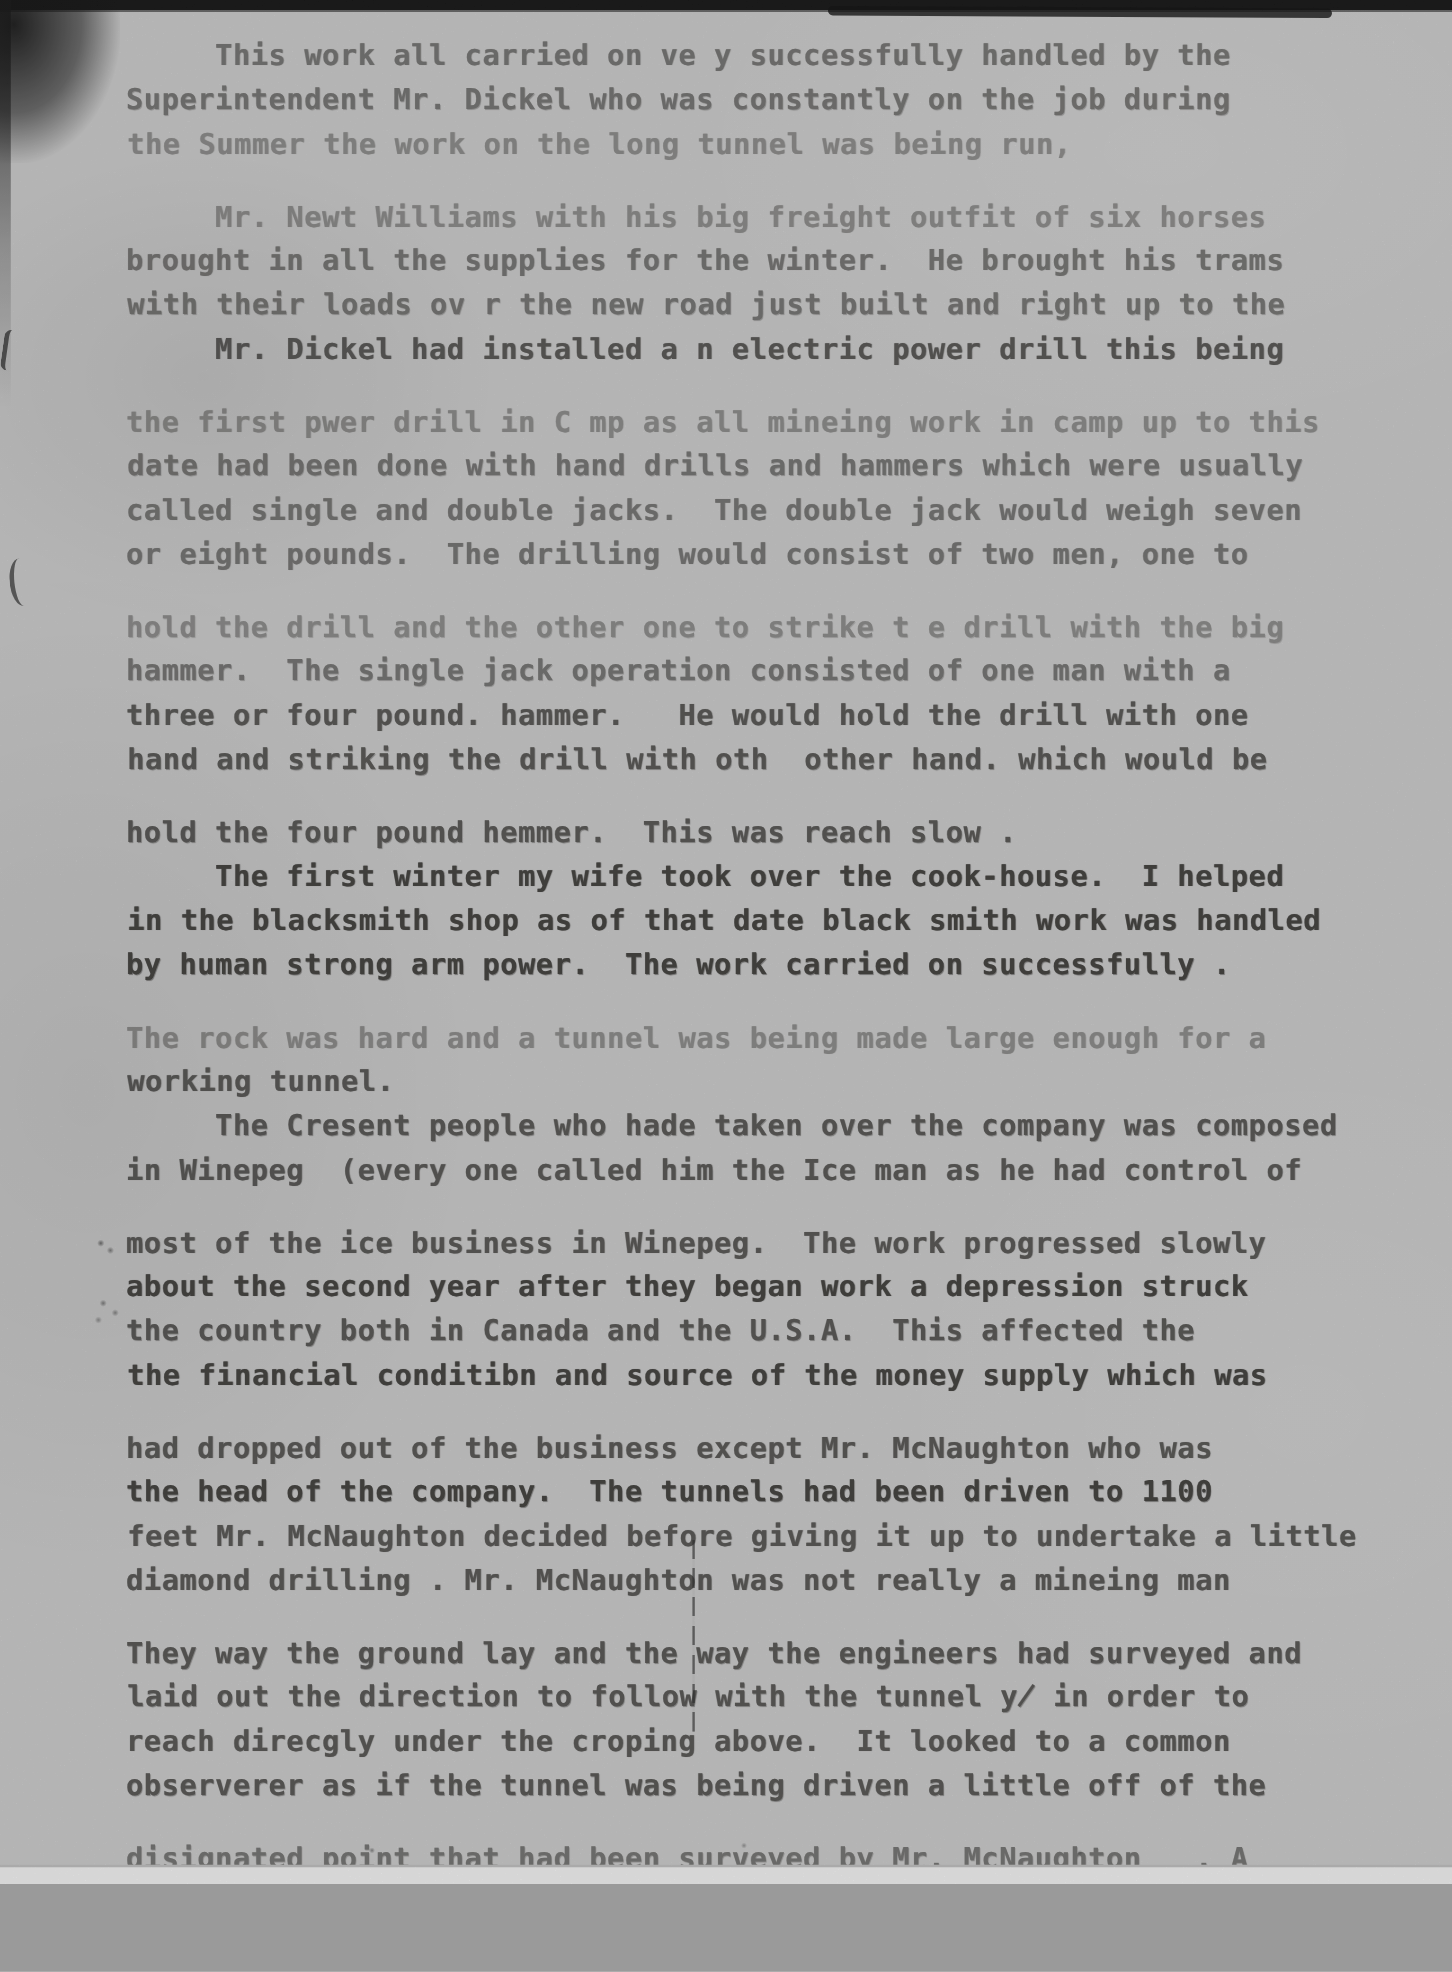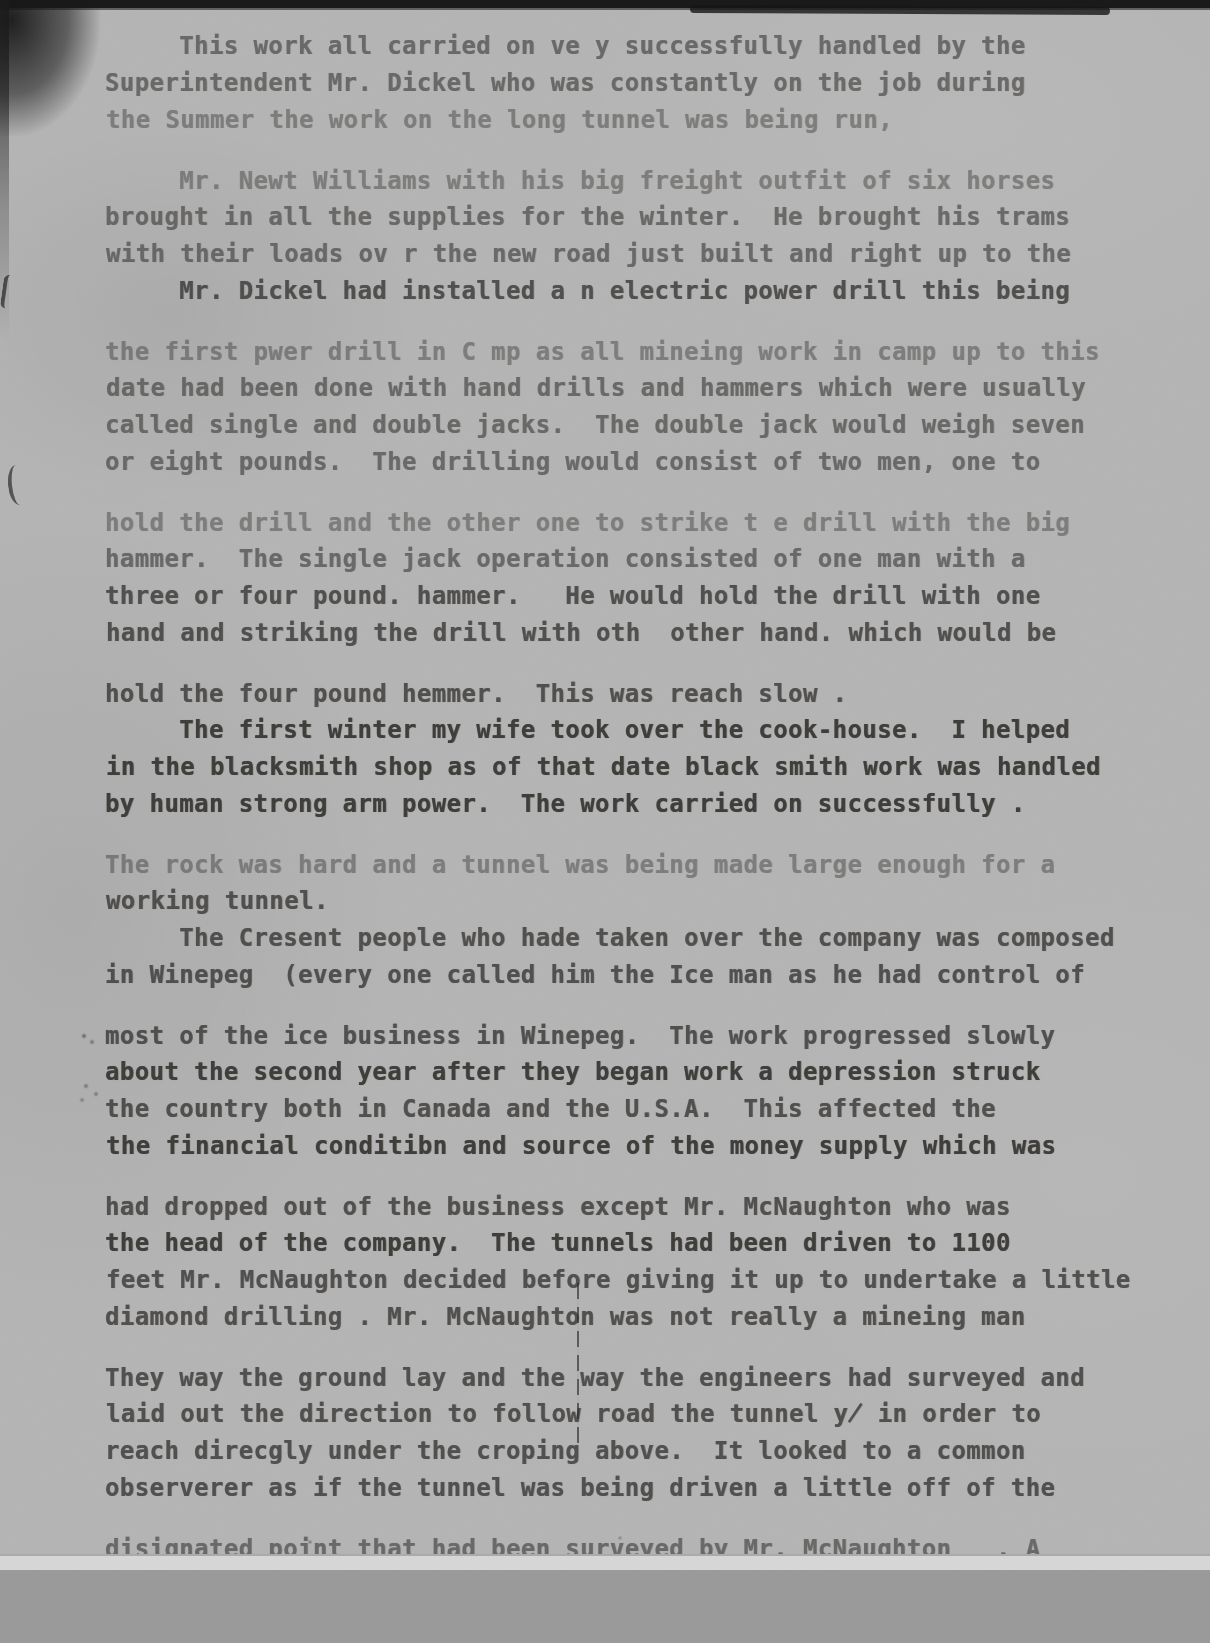--- a/index.html
+++ b/index.html
@@ -129,21 +129,21 @@
       <div class="line f1">in Winepeg  (every one called him the Ice man as he had control of</div>
       <div class="line f1">most of the ice business in Winepeg.  The work progressed slowly</div>
       <div class="line f0">about the second year after they began work a depression struck</div>
       <div class="line f1">the country both in Canada and the U.S.A.  This affected the</div>
       <div class="line f0">the financial conditibn and source of the money supply which was</div>
       <div class="line f1">had dropped out of the business except Mr. McNaughton who was</div>
       <div class="line f0">the head of the company.  The tunnels had been driven to 1100</div>
       <div class="line f1">feet Mr. McNaughton decided before giving it up to undertake a little</div>
       <div class="line f1">diamond drilling . Mr. McNaughton was not really a mineing man</div>
       <div class="line f1">They way the ground lay and the way the engineers had surveyed and</div>
-      <div class="line f1">laid out the direction to follow road the tunnel y̸ in order to</div>
+      <div class="line f1">laid out the direction to follow with the tunnel y̸ in order to</div>
       <div class="line f1">reach direcgly under the croping above.  It looked to a common</div>
       <div class="line f1">observerer as if the tunnel was being driven a little off of the</div>
       <div class="line f2">disignated point that had been surveyed by Mr. McNaughton   . A</div>
     </div>
 
   <div class="scan-top-edge"></div>
   <div class="scan-top-edge2"></div>
   <div class="scan-corner-blob"></div>
   <div class="scan-left-streak"></div>
   <div class="margin-mark-1"></div>

